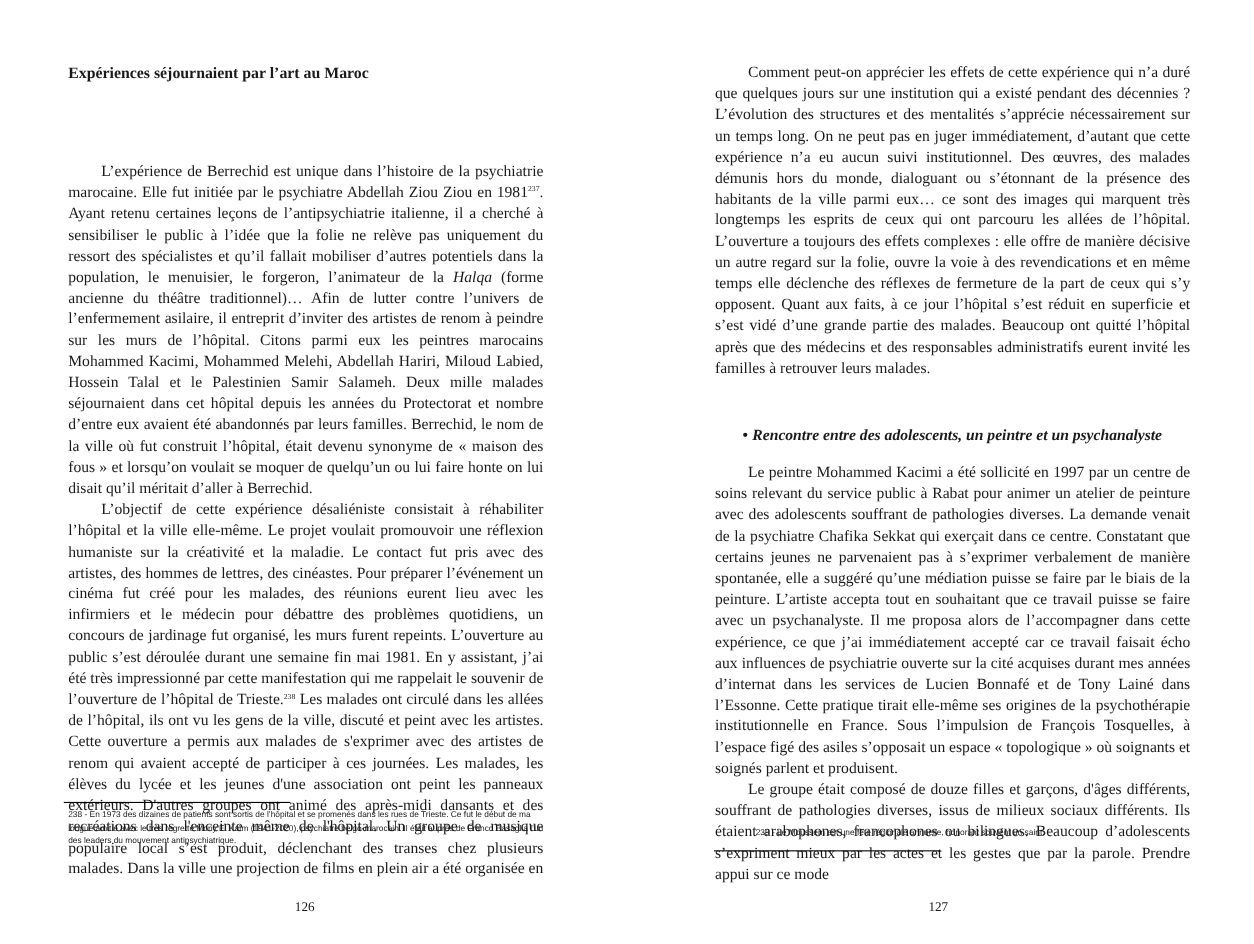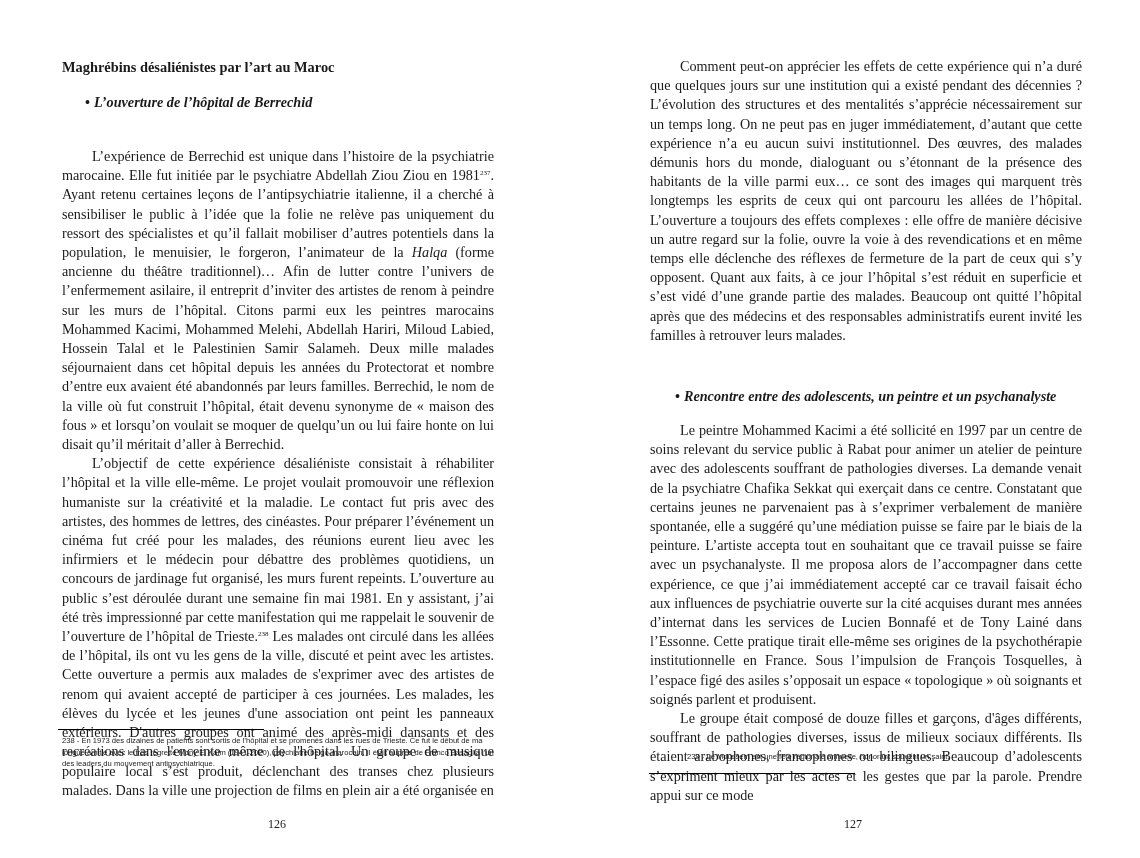--- a/index.html
+++ b/index.html
@@ -106,25 +106,22 @@
       left: 0;
     }
     .page-left .page-number { left: -8px; }
     .page-right .page-number { left: -2px; }
   </style>
 </head>
 <body>
 
 <div class="page page-left">
 
-  <h2 class="chapter-title">Maghrébins désaliénistes par l’art au Maroc</h2>
+  <h2 class="chapter-title">Expériences séjournaient par l’art au Maroc</h2>
 
-  <h3 class="section-title">
-    <span class="bullet">•</span><span>L’ouverture de l’hôpital de Berrechid</span>
-  </h3>
 
   <div class="text-block body-1">
     <p class="para indent"><span>L’expérience de Berrechid est unique dans l’histoire de la psychiatrie marocaine. Elle fut initiée par le psychiatre Abdellah Ziou Ziou en 1981</span><sup>237</sup><span>. Ayant retenu certaines leçons de l’antipsychiatrie italienne, il a cherché à sensibiliser le public à l’idée que la folie ne relève pas uniquement du ressort des spécialistes et qu’il fallait mobiliser d’autres potentiels dans la population, le menuisier, le forgeron, l’animateur de la </span><span class="it">Halqa</span><span> (forme ancienne du théâtre traditionnel)… Afin de lutter contre l’univers de l’enfermement asilaire, il entreprit d’inviter des artistes de renom à peindre sur les murs de l’hôpital. Citons parmi eux les peintres marocains Mohammed Kacimi, Mohammed Melehi, Abdellah Hariri, Miloud Labied, Hossein Talal et le Palestinien Samir Salameh. Deux mille malades séjournaient dans cet hôpital depuis les années du Protectorat et nombre d’entre eux avaient été abandonnés par leurs familles. Berrechid, le nom de la ville où fut construit l’hôpital, était devenu synonyme de « maison des fous » et lorsqu’on voulait se moquer de quelqu’un ou lui faire honte on lui disait qu’il méritait d’aller à Berrechid.</span></p>
     <p class="para indent"><span>L’objectif de cette expérience désaliéniste consistait à réhabiliter l’hôpital et la ville elle-même. Le projet voulait promouvoir une réflexion humaniste sur la créativité et la maladie. Le contact fut pris avec des artistes, des hommes de lettres, des cinéastes. Pour préparer l’événement un cinéma fut créé pour les malades, des réunions eurent lieu avec les infirmiers et le médecin pour débattre des problèmes quotidiens, un concours de jardinage fut organisé, les murs furent repeints. L’ouverture au public s’est déroulée durant une semaine fin mai 1981. En y assistant, j’ai été très impressionné par cette manifestation qui me rappelait le souvenir de l’ouverture de l’hôpital de Trieste.</span><sup>238</sup><span> Les malades ont circulé dans les allées de l’hôpital, ils ont vu les gens de la ville, discuté et peint avec les artistes. Cette ouverture a permis aux malades de s'exprimer avec des artistes de renom qui avaient accepté de participer à ces journées. Les malades, les élèves du lycée et les jeunes d'une association ont peint les panneaux extérieurs. D'autres groupes ont animé des après-midi dansants et des recréations dans l'enceinte même de l'hôpital. Un groupe de musique populaire local s’est produit, déclenchant des transes chez plusieurs malades. Dans la ville une projection de films en plein air a été organisée en</span></p>
   </div>
 
   <div class="footnote-rule"></div>
 
   <div class="footnotes">
     <p class="footnote">238 - En 1973 des dizaines de patients sont sortis de l’hôpital et se promenés dans les rues de Trieste. Ce fut le début de ma longue amitié avec le très regretté Mony El Kaïm (1941-2020), psychiatre belgo-marocain. Il était auprès de Franco Basaglia l’un des leaders du mouvement antipsychiatrique.</p>

